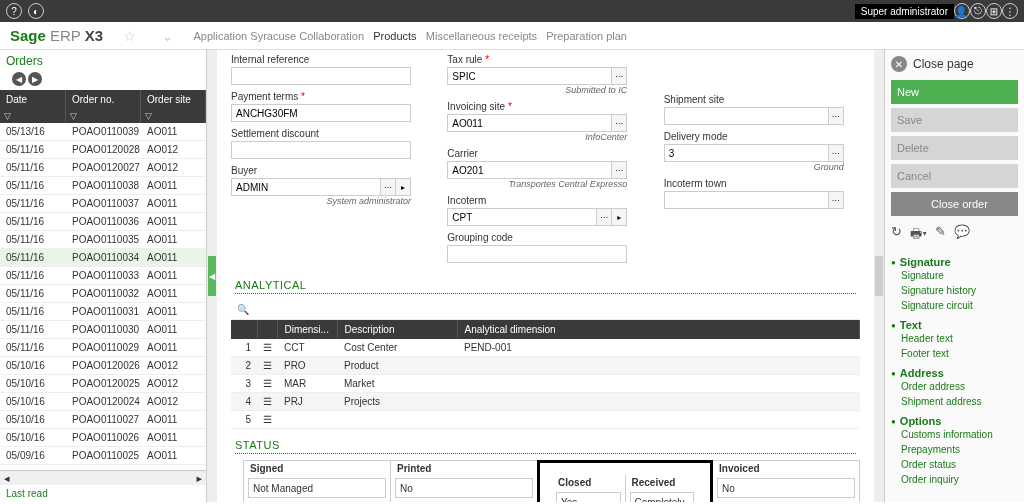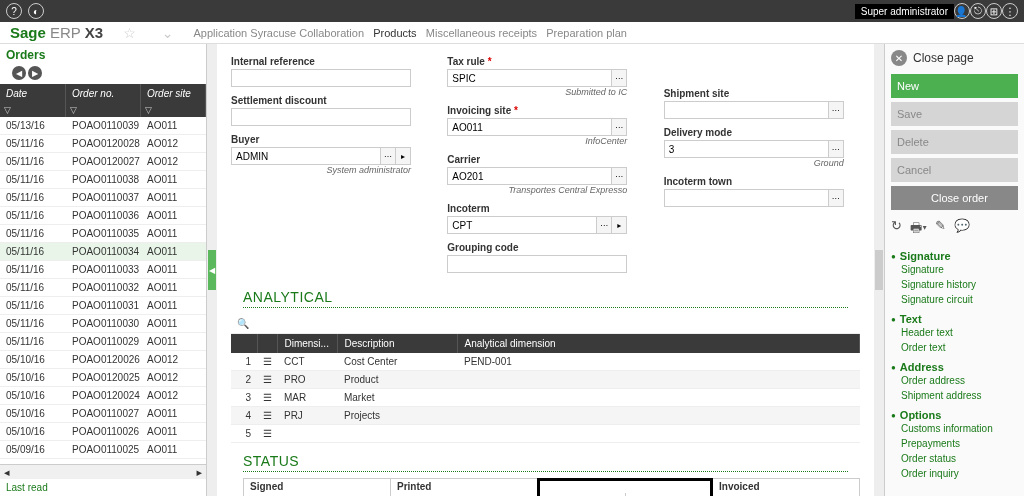--- a/index.html
+++ b/index.html
@@ -2,63 +2,63 @@
 <html><head>
 <meta charset="utf-8">
 <style>
 * { margin: 0; padding: 0; box-sizing: border-box; font-family: Arial, sans-serif; }
 body { width: 1024px; height: 504px; overflow: hidden; background: #fff; font-size: 11px; color: #333; }
 .topbar { background: #3a3a3a; height: 22px; display: flex; align-items: center; padding: 0 6px; justify-content: space-between; }
 .topbar-left { display: flex; gap: 6px; }
 .topbar-right { display: flex; align-items: center; }
 .top-icon { width: 16px; height: 16px; border-radius: 50%; border: 1px solid #ccc; display: flex; align-items: center; justify-content: center; color: #fff; font-size: 10px; cursor: pointer; }
 .super-admin { background: #000; color: #fff; padding: 2px 6px; font-size: 10px; }
-.headerbar { height: 22px; background: #fff; border-bottom: 1px solid #ddd; display: flex; align-items: center; padding: 0 10px; gap: 14px; }
+.headerbar { height: 28px; background: #fff; border-bottom: 1px solid #ddd; display: flex; align-items: center; padding: 0 10px; gap: 14px; }
 .logo { font-size: 15px; font-weight: bold; }
 .logo .sage { color: #1a7a1a; }
 .logo .erp { color: #888; font-weight: normal; }
 .logo .x3 { color: #444; font-weight: bold; }
 .star { color: #ccc; font-size: 14px; cursor: pointer; margin: 0 6px; }
 .crumb { color: #888; font-size: 11px; }
 .crumb .dark { color: #333; }
 .main { display: flex; height: 452px; }
 .left-panel { width: 207px; border-right: 1px solid #ccc; display: flex; flex-direction: column; }
-.orders-title { color: #1a7a1a; font-weight: bold; padding: 4px 6px; font-size: 12px; }
+.orders-title { color: #1a7a1a; font-weight: normal; padding: 4px 6px; font-size: 12px; }
 .nav-arrows { padding: 0 12px 4px; display: flex; gap: 2px; }
 .nav-circle { width: 14px; height: 14px; background: #555; border-radius: 50%; color: #fff; display: flex; align-items: center; justify-content: center; font-size: 8px; cursor: pointer; }
 .grid-header { display: flex; background: #3a3a3a; color: #fff; font-size: 10px; }
-.gh-cell { padding: 4px 6px; border-right: 1px solid #555; font-style: italic; }
+.gh-cell { padding: 4px 6px; border-right: 1px solid #555; }
 .gh-date { width: 66px; }
 .gh-order { width: 75px; }
 .gh-site { flex: 1; }
 .filter-row { display: flex; background: #3a3a3a; }
 .filter-cell { border-right: 1px solid #555; padding: 2px 4px; color: #ccc; font-size: 9px; }
 .grid-body { flex: 1; overflow-y: auto; }
 .grid-row { display: flex; border-bottom: 1px solid #eee; font-size: 10px; cursor: pointer; }
 .grid-row.sel { background: #e8f5e8; }
 .gc { padding: 3px 6px; }
 .gc-date { width: 66px; }
 .gc-order { width: 75px; }
 .gc-site { flex: 1; }
 .scrollbar-h { height: 15px; background: #f0f0f0; border-top: 1px solid #ccc; display:flex; align-items:center; padding:0 4px; gap:4px;}
 .last-read { padding: 3px 6px; color: #1a7a1a; font-size: 10px; cursor: pointer; }
 .splitter { width: 10px; background: #eee; display: flex; align-items: center; justify-content: center; }
 .splitter-btn { width: 8px; height: 40px; background: #5cb85c; color: #fff; font-size: 8px; display: flex; align-items: center; justify-content: center; cursor: pointer; }
 .center-panel { flex: 1; overflow-y: auto; padding: 4px 14px 10px 14px; background: #fff; }
 .form-row { display: flex; gap: 20px; margin-bottom: 2px; }
 .form-col { flex: 1; }
 .form-group { margin-bottom: 6px; }
-.form-label { font-size: 10px; font-weight: bold; color: #333; display: block; margin-bottom: 2px; margin-top: 8px; }
+.form-label { font-size: 10px; font-weight: normal; color: #333; display: block; margin-bottom: 2px; }
 .req { color: #d00; }
 .form-input { width: 100%; max-width: 180px; height: 18px; border: 1px solid #ccc; padding: 1px 4px; font-size: 10px; background: #fff; }
 .form-sub { font-size: 9px; font-style: italic; color: #666; text-align: right; max-width: 180px; }
 .with-btns { display: flex; max-width: 180px; }
 .with-btns .form-input { flex: 1; }
 .mini-btn { width: 16px; height: 18px; border: 1px solid #ccc; background: #f5f5f5; font-size: 8px; cursor: pointer; margin-left: -1px; }
-.section-title { color: #1a7a1a; font-size: 14px; font-weight: normal; border-bottom: 1px dotted #1a7a1a; padding-bottom: 2px; margin: 10px 12px 6px; letter-spacing: 0.5px; }
+.section-title { color: #1a7a1a; font-size: 11px; font-weight: normal; border-bottom: 1px dotted #1a7a1a; padding-bottom: 2px; margin: 10px 4px 6px; letter-spacing: 0.5px; }
 .an-table { width: 100%; border-collapse: collapse; font-size: 10px; }
 .an-table th { background: #3a3a3a; color: #fff; padding: 4px 6px; text-align: left; font-weight: normal; border-right: 1px solid #555; }
 .an-table td { padding: 3px 6px; border-bottom: 1px solid #eee; }
 .an-table tr.alt { background: #f5f5f5; }
 .mag-row td { padding: 4px 6px; }
 .status-row { display: flex; margin-top: 4px; }
 .status-cell { flex: 1; border: 1px solid #ccc; margin-left: -1px; }
 .status-cell:first-child { margin-left: 12px; }
 .status-cell .sl { font-size: 10px; font-weight: bold; padding: 2px 6px; }
 .status-cell .sv-wrap { padding: 2px 4px 4px; }
@@ -238,20 +238,24 @@
     </div>
 
   <div class="center-panel">
     <div class="form-row">
       <div class="form-col">
         <div class="form-group">
           <label class="form-label">Internal reference</label>
           <input class="form-input" value="" style="">
         </div>
         <div class="form-group">
+          <label class="form-label"><span>Payment terms</span> <span class="req">*</span></label>
+          <input class="form-input" value="ANCHG30FM" style="">
+        </div>
+        <div class="form-group">
           <label class="form-label">Settlement discount</label>
           <input class="form-input" value="" style="">
         </div>
         <div class="form-group">
           <label class="form-label">Buyer</label>
           <div class="with-btns">
               <input class="form-input" value="ADMIN" style="">
               <button class="mini-btn">⋯</button>
               <button class="mini-btn">▸</button>
             </div>
@@ -437,21 +441,21 @@
         <div id="sig-links">
           <div class="side-link">Signature</div>
           <div class="side-link">Signature history</div>
           <div class="side-link">Signature circuit</div>
         </div>
       </div>
     <div class="side-section">
         <div class="side-head">Text</div>
         <div id="text-links">
           <div class="side-link">Header text</div>
-          <div class="side-link">Order text</div>
+          <div class="side-link">Footer text</div>
         </div>
       </div>
     <div class="side-section">
         <div class="side-head">Address</div>
         <div id="addr-links">
           <div class="side-link">Order address</div>
           <div class="side-link">Shipment address</div>
         </div>
       </div>
     <div class="side-section">

